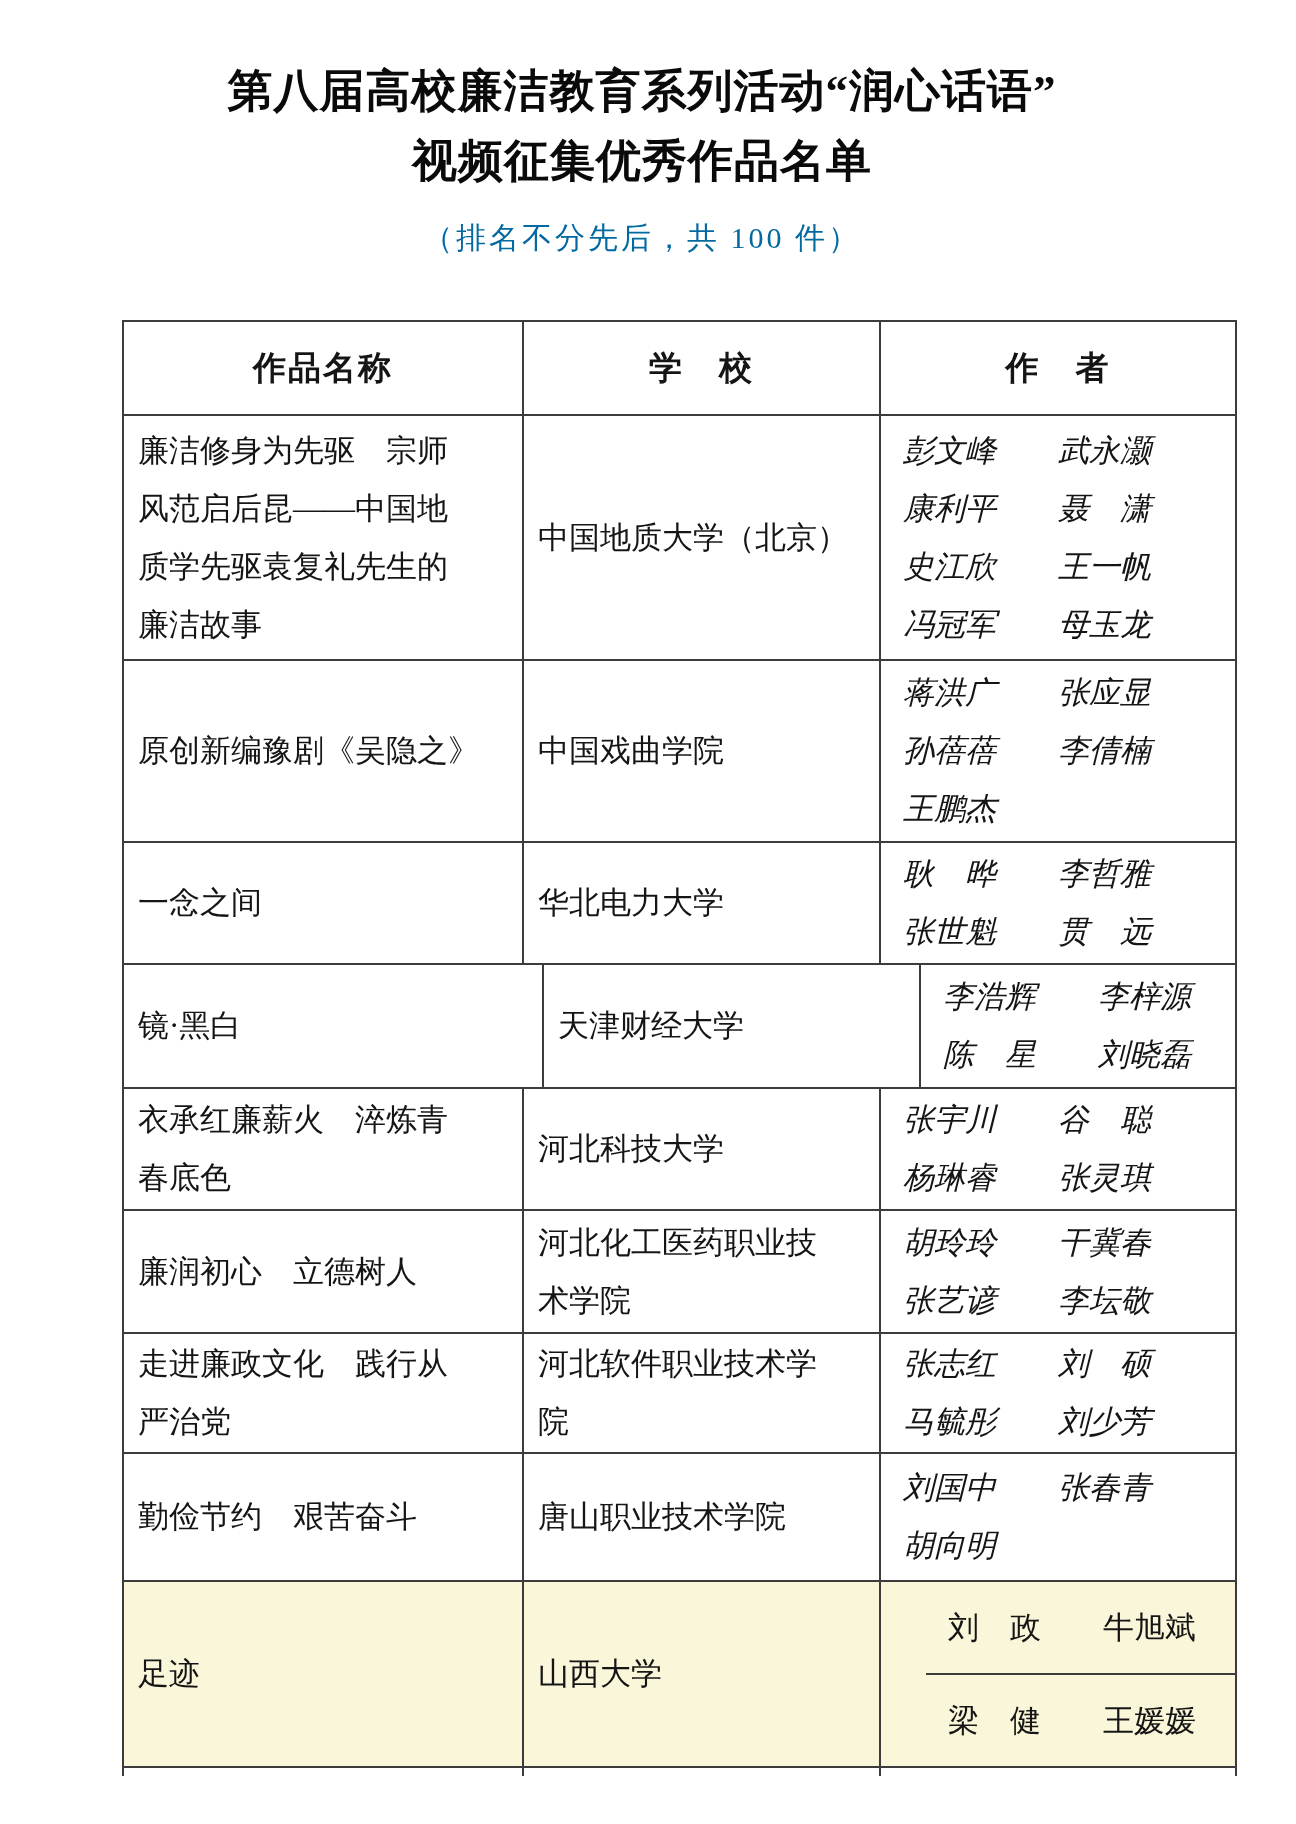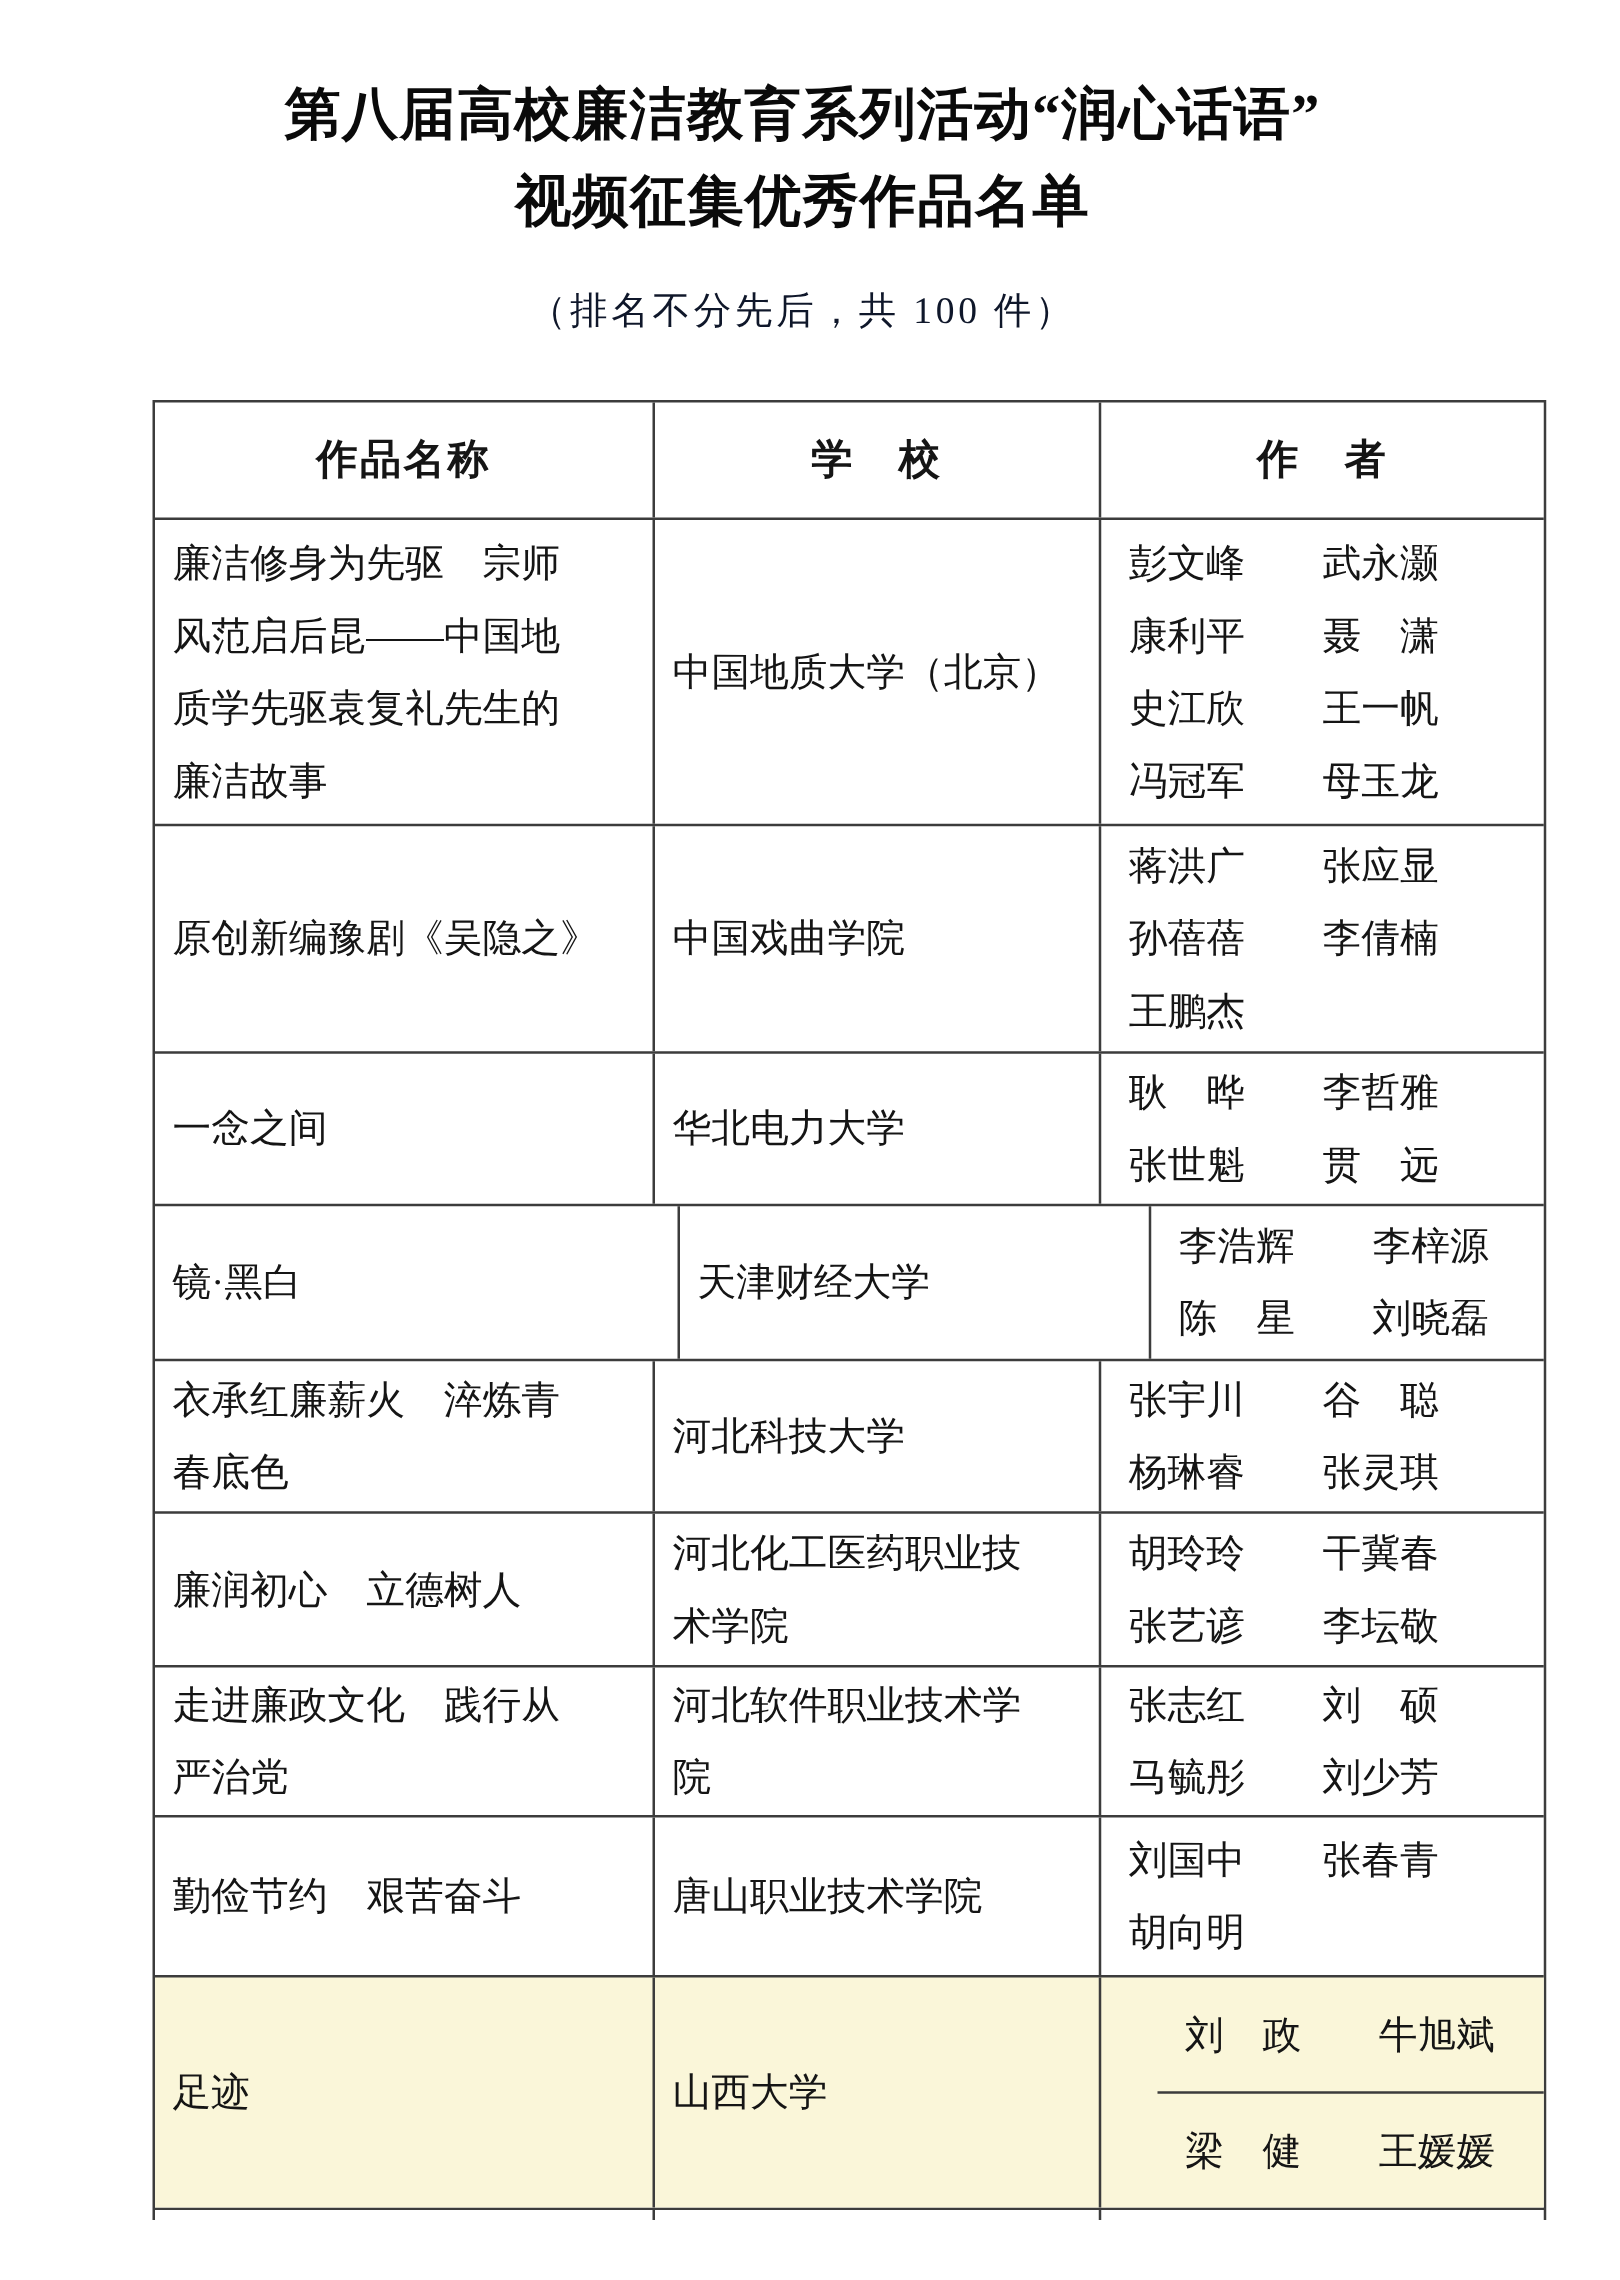--- a/index.html
+++ b/index.html
@@ -16,25 +16,25 @@
     padding-top:56px;
     text-align:center;
     font-size:45px;
     font-weight:bold;
     line-height:70px;
     letter-spacing:1px;
     color:#0a0a0a;
   }
   .title .tl{display:block;}
   .subtitle{
-    margin-top:32px;
+    margin-top:22px;
     text-align:center;
     font-size:30px;
     letter-spacing:3px;
-    color:#0f172a;
+    color:#0369a1;
   }
   .tbl-wrap{
     position:absolute;
     left:90px;
     top:320px;
     width:1115px;
     padding-left:32px;
   }
   .tbl{
     border:2px solid #3c3c3c;
@@ -55,21 +55,21 @@
   }
   .cell + .cell{border-left:2px solid #3c3c3c;}
   .thead .cell{
     align-items:center;
     font-weight:bold;
     font-size:33px;
     letter-spacing:2px;
   }
   .c-work{padding-left:14px;padding-right:6px;}
   .c-school{padding-left:14px;padding-right:6px;}
-  .c-auth{padding-left:22px;padding-right:6px;}
+  .c-auth{padding-left:22px;padding-right:6px;font-style:italic;}
   .h-head{height:92px;}
   .h-r0{height:243px;}
   .h-r1{height:180px;}
   .h-r2{height:120px;}
   .h-r3{height:122px;gap:20px;}
   .h-r4{height:120px;}
   .h-r5{height:121px;}
   .h-r6{height:118px;}
   .h-r7{height:126px;}
   .h-r8{height:184px;}

